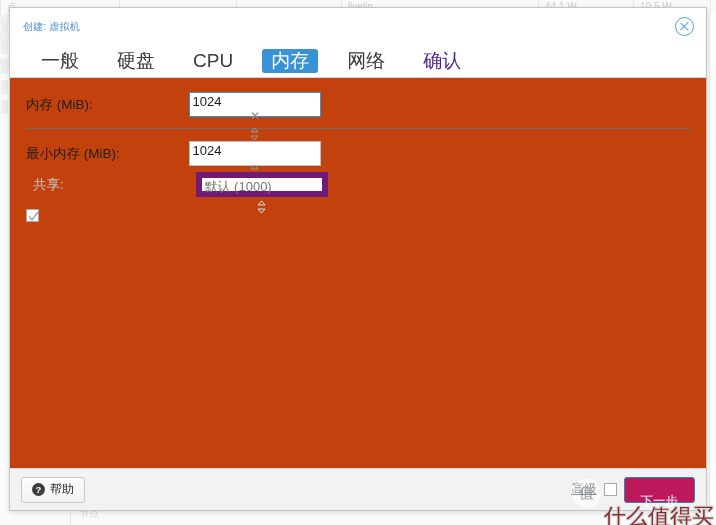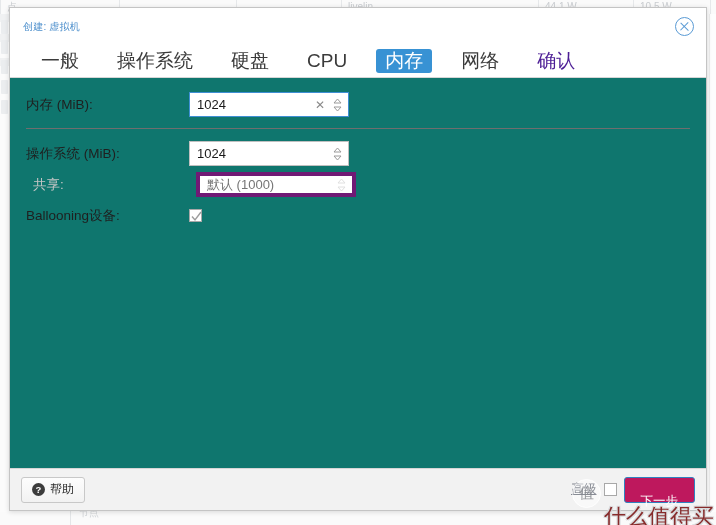--- a/index.html
+++ b/index.html
@@ -171,51 +171,52 @@
   }
   .tab.disabled {
     color: #4c1d95;
     cursor: default;
   }
 
   
   .body {
     flex: 1 1 auto;
     position: relative;
-    background: #0f766e;
+    background: #c2410c;
     padding-top: 11px;
     overflow: hidden;
   }
   .row {
     display: flex;
     align-items: center;
     height: 31px;
     padding-left: 16px;
   }
   .row .lbl {
     width: 163px;
     flex: none;
     font-size: 13.5px;
     color: #1f1f1f;
     white-space: nowrap;
   }
   .row .lbl.disabled { color: #c6c6c6; margin-left: 7px; }
 
   .field {
     position: relative;
-    width: 160px;
+    width: 132px;
     height: 25px;
     box-sizing: border-box;
     border: 1px solid #c0c0c0;
     background: #ffffff;
     display: flex;
     align-items: center;
+    flex-direction: column;
   }
   .field.focused { border: 1px solid #3f8fd4; }
-  .field.disabled { border: 4px solid #701a75; background: #ffffff; justify-content: space-between; }
+  .field.disabled { border: 6px solid #701a75; background: #ffffff; justify-content: space-between; }
   .field .val {
     flex: 1 1 auto;
     font-size: 13px;
     color: #1a1a1a;
     padding-left: 7px;
     border: none;
     outline: none;
     background: transparent;
     font-family: "Liberation Sans", sans-serif;
     width: 100%;
@@ -389,21 +390,20 @@
 
 <div id="modal">
 
   <div class="titlebar">
     <div class="title-text">创建: 虚拟机</div>
     <div class="close-btn"></div>
   </div>
 
   <div class="tabbar">
     <div class="tab">一般</div>
-    <div class="tab">操作系统</div>
     <div class="tab">硬盘</div>
     <div class="tab">CPU</div>
     <div class="tab active">内存</div>
     <div class="tab">网络</div>
     <div class="tab disabled">确认</div>
   </div>
 
   <div class="body">
 
     <div class="row">
@@ -416,21 +416,21 @@
             <path d="M5.5 2 L9 6 L2 6 Z" fill="none" stroke="#9a9a9a" stroke-width="1"></path>
             <path d="M5.5 14 L9 10 L2 10 Z" fill="none" stroke="#9a9a9a" stroke-width="1"></path>
           </svg>
         </div>
       </div>
     </div>
 
     <div class="divider"></div>
 
     <div class="row">
-      <div class="lbl">操作系统 (MiB):</div>
+      <div class="lbl">最小内存 (MiB):</div>
       <div class="field">
         <input class="val" type="text" value="1024" style="">
         <div class="spinner">
           <svg width="11" height="16" viewBox="0 0 11 16">
             <path d="M5.5 2 L9 6 L2 6 Z" fill="none" stroke="#9a9a9a" stroke-width="1"></path>
             <path d="M5.5 14 L9 10 L2 10 Z" fill="none" stroke="#9a9a9a" stroke-width="1"></path>
           </svg>
         </div>
       </div>
     </div>
@@ -442,21 +442,20 @@
         <div class="spinner">
           <svg width="11" height="16" viewBox="0 0 11 16">
             <path d="M5.5 2 L9 6 L2 6 Z" fill="none" stroke="#e0e0e0" stroke-width="1"></path>
             <path d="M5.5 14 L9 10 L2 10 Z" fill="none" stroke="#e0e0e0" stroke-width="1"></path>
           </svg>
         </div>
       </div>
     </div>
 
     <div class="row">
-      <div class="lbl">Ballooning设备:</div>
       <div class="checkbox">
         <svg width="11" height="11" viewBox="0 0 11 11">
           <path d="M1 5.5 L4 9 L10 1" fill="none" stroke="#9c9c9c" stroke-width="1.4"></path>
         </svg>
       </div>
     </div>
 
   </div>
 
   <div class="footer">

